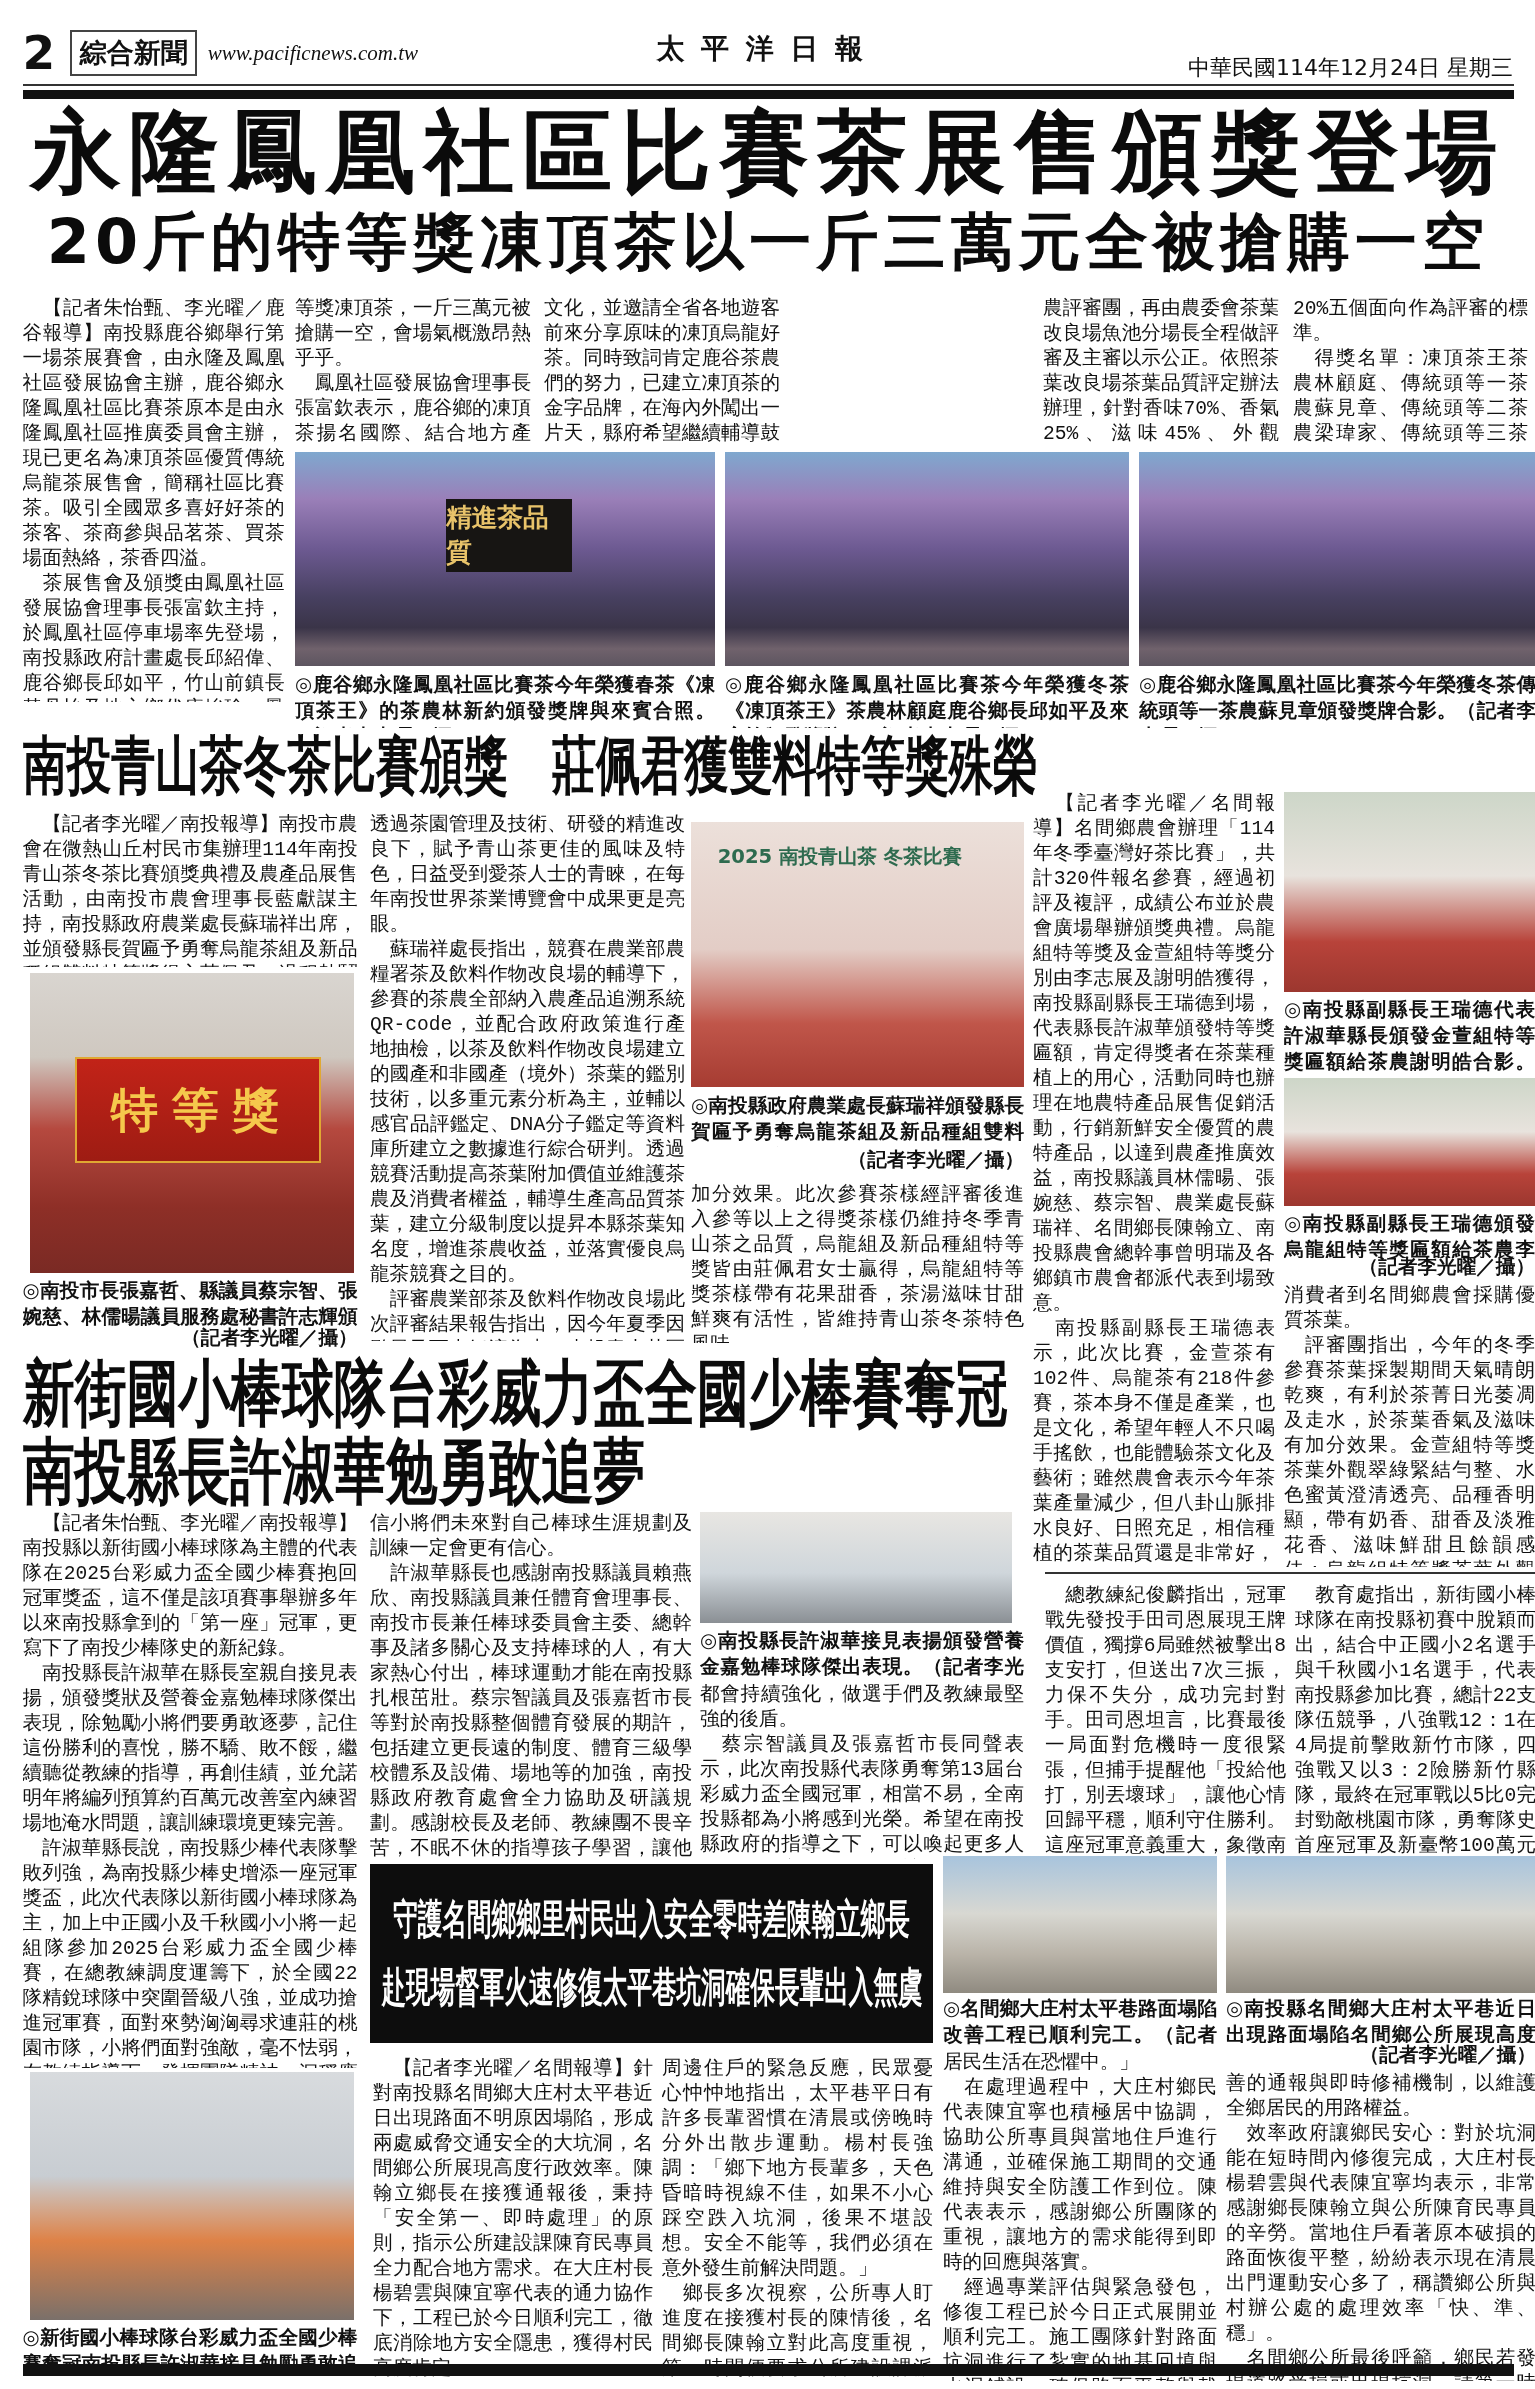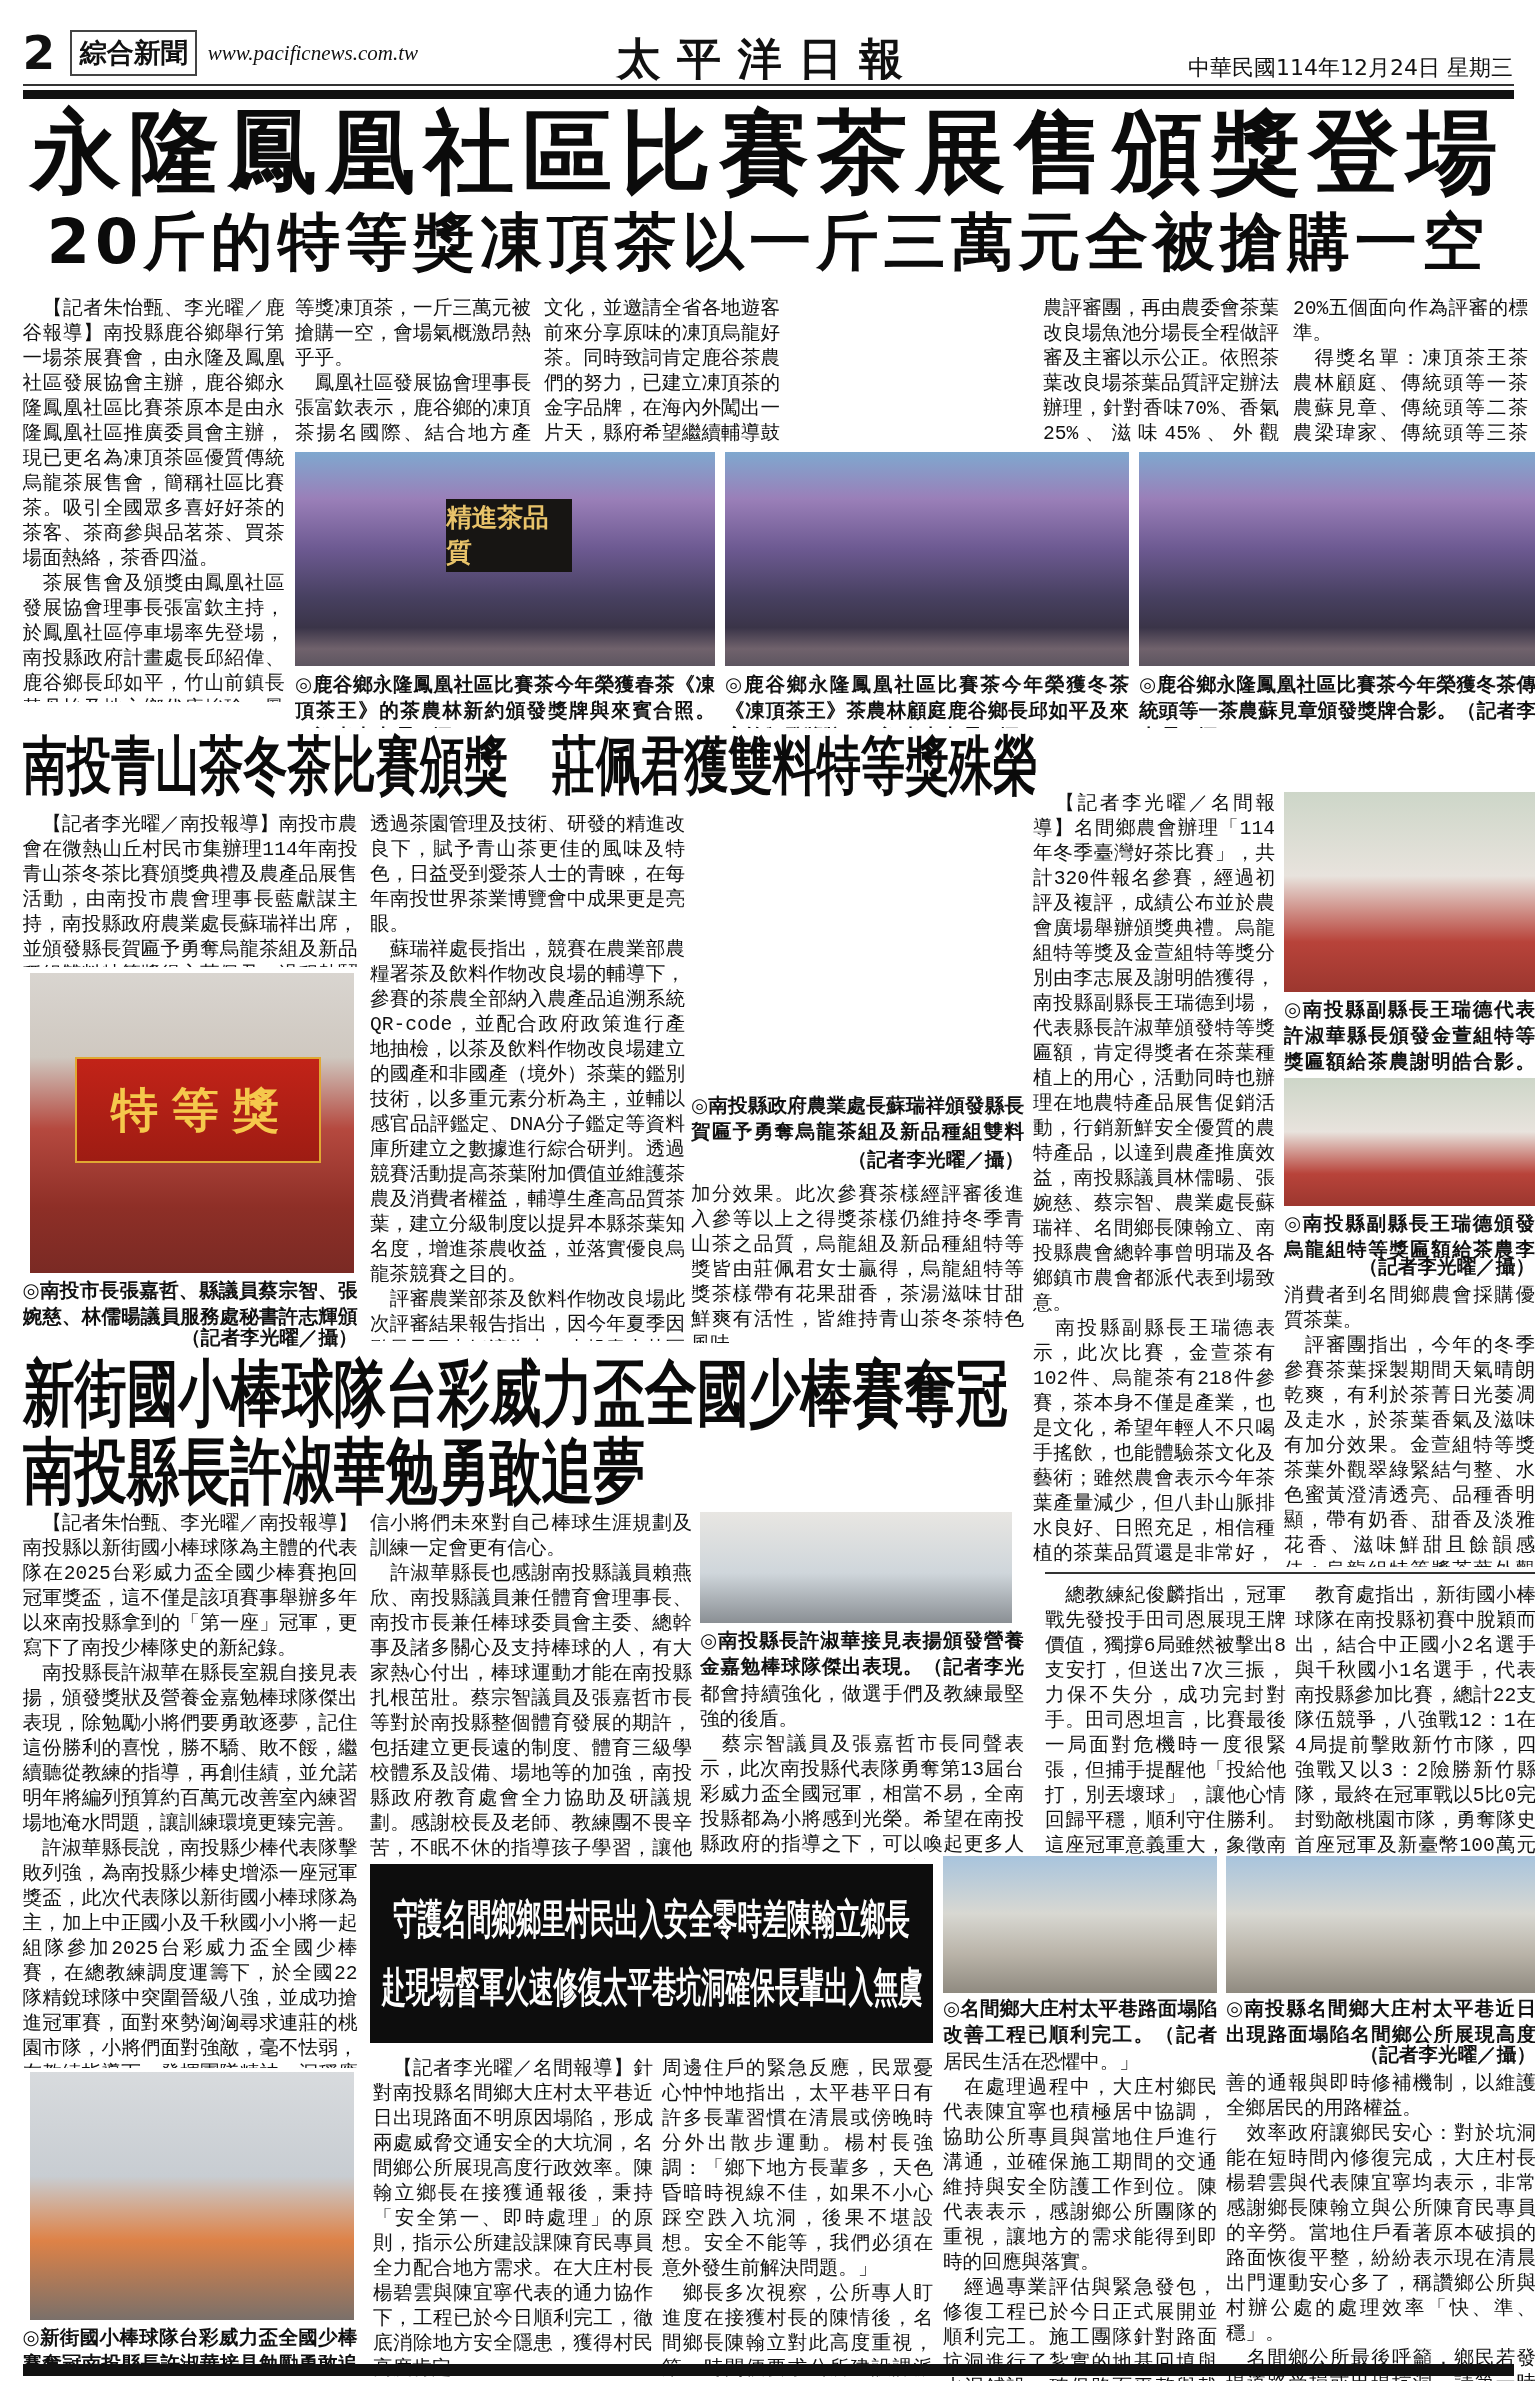--- a/index.html
+++ b/index.html
@@ -4,21 +4,21 @@
 <style>
   html,body{margin:0;padding:0;background:#e8e8e8;}
   #page{position:relative;width:1536px;height:2389px;background:#ffffff;margin:0 auto;
         font-family:"Liberation Serif","DejaVu Serif",serif;color:#111;overflow:hidden;}
   .abs{position:absolute;}
   
   .hdr-num{font-family:"DejaVu Sans","Liberation Sans",sans-serif;font-weight:bold;font-size:47px;line-height:42px;}
   .hdr-sec{font-family:"DejaVu Sans","Liberation Sans",sans-serif;font-weight:bold;font-size:27px;
            border:2.3px solid #444;padding:3px 7.5px;margin-left:15px;}
   .hdr-url{font-style:italic;font-size:21px;margin-left:10.5px;}
-  .masthead{font-family:"DejaVu Serif","Liberation Serif",serif;font-weight:bold;font-size:44px;letter-spacing:16.6px;}
+  .masthead{font-family:"DejaVu Serif","Liberation Serif",serif;font-weight:bold;font-size:28px;letter-spacing:16.6px;}
   .hdr-date{font-family:"DejaVu Sans","Liberation Sans",sans-serif;font-size:22px;text-align:right;}
   .rule-thin{background:#333;height:1.5px;}
   .rule-thick{background:#111;}
   
   .h-sans{font-family:"DejaVu Sans","Liberation Sans",sans-serif;font-weight:900;white-space:nowrap;color:#0b0b0b;}
   .a1h1{font-size:90px;letter-spacing:8.3px;line-height:1;}
   .a1h2{font-size:62px;letter-spacing:5.3px;line-height:1;}
   .a2h{font-size:63px;line-height:1;transform:scaleX(0.70);transform-origin:left center;}
   .a4h{font-size:72px;line-height:1;transform:scaleX(0.72);transform-origin:left center;}
   .boxhead{background:#0d0d0d;color:#fff;display:flex;align-items:center;justify-content:center;}
@@ -94,20 +94,23 @@
   <div class="abs ph ph-banner" style="left:30px;top:973px;width:324px;height:300px;">
     <div class="redband" style="left:14%;top:28%;width:72%;height:34%;font-size:47px;letter-spacing:13.6px;">特等獎</div>
   </div>
   <div class="abs cap" style="left:22.6px;top:1278px;width:335px;height:48px;">◎南投市長張嘉哲、縣議員蔡宗智、張婉慈、林儒暘議員服務處秘書許志輝頒獎合影。</div>
   <div class="abs credit" style="left:22.6px;top:1325px;width:335px;">（記者李光曜／攝）</div>
 
   <div class="abs col" style="left:370px;top:813px;width:315px;height:528px;">透過茶園管理及技術、研發的精進改良下，賦予青山茶更佳的風味及特色，日益受到愛茶人士的青睞，在每年南投世界茶業博覽會中成果更是亮眼。
 　蘇瑞祥處長指出，競賽在農業部農糧署茶及飲料作物改良場的輔導下，參賽的茶農全部納入農產品追溯系統QR-code，並配合政府政策進行產地抽檢，以茶及飲料作物改良場建立的國產和非國產（境外）茶葉的鑑別技術，以多重元素分析為主，並輔以感官品評鑑定、DNA分子鑑定等資料庫所建立之數據進行綜合研判。透過競賽活動提高茶葉附加價值並維護茶農及消費者權益，輔導生產高品質茶葉，建立分級制度以提昇本縣茶葉知名度，增進茶農收益，並落實優良烏龍茶競賽之目的。
 　評審農業部茶及飲料作物改良場此次評審結果報告指出，因今年夏季因颱風及西南氣流為患，南投青山茶區因颱風帶來雨量過高，影響茶樹對於土壤養分吸收，生長期間降雨量偏低，導致生長不均，故採收期稍有延遲且採收期間多為晴朗天氣，有利於茶菁萎凋及發酵之進行，對於冬茶香氣及滋味有加分效果。</div>
 
+  <div class="abs ph ph-indoor2" style="left:691px;top:822px;width:333px;height:265px;">
+    <div class="backdrop-label" style="left:8%;top:8%;font-size:19.6px;">2025 南投青山茶 冬茶比賽</div>
+  </div>
   <div class="abs cap" style="left:691px;top:1093px;width:333px;height:54px;">◎南投縣政府農業處長蘇瑞祥頒發縣長賀匾予勇奪烏龍茶組及新品種組雙料特等獎得主莊佩君。</div>
   <div class="abs credit" style="left:691px;top:1147px;width:333px;">（記者李光曜／攝）</div>
   <div class="abs col" style="left:691px;top:1183px;width:333px;height:160px;">加分效果。此次參賽茶樣經評審後進入參等以上之得獎茶樣仍維持冬季青山茶之品質，烏龍組及新品種組特等獎皆由莊佩君女士贏得，烏龍組特等獎茶樣帶有花果甜香，茶湯滋味甘甜鮮爽有活性，皆維持青山茶冬茶特色風味。
 　南投市農會表示，此次「114年南投青山茶冬茶比賽」，分為「新品種組」及「烏龍組」兩組，其數量合計分別為新品種組48件、烏龍組71件，特等獎均由青農莊佩君奪得。</div>
 
   <div class="abs col" style="left:1033px;top:792px;width:242px;height:775px;">　【記者李光曜／名間報導】名間鄉農會辦理「114年冬季臺灣好茶比賽」，共計320件報名參賽，經過初評及複評，成績公布並於農會廣場舉辦頒獎典禮。烏龍組特等獎及金萱組特等獎分別由李志展及謝明皓獲得，南投縣副縣長王瑞德到場，代表縣長許淑華頒發特等獎匾額，肯定得獎者在茶葉種植上的用心，活動同時也辦理在地農特產品展售促銷活動，行銷新鮮安全優質的農特產品，以達到農產推廣效益，南投縣議員林儒暘、張婉慈、蔡宗智、農業處長蘇瑞祥、名間鄉長陳翰立、南投縣農會總幹事曾明瑞及各鄉鎮市農會都派代表到場致意。
 　南投縣副縣長王瑞德表示，此次比賽，金萱茶有102件、烏龍茶有218件參賽，茶本身不僅是產業，也是文化，希望年輕人不只喝手搖飲，也能體驗茶文化及藝術；雖然農會表示今年茶葉產量減少，但八卦山脈排水良好、日照充足，相信種植的茶葉品質還是非常好，南投縣政府會持續協助農會銷售農產品，讓茶產業會越來越興盛。
 　名間鄉農會理事長謝添興說，今年因為天候異常，夏季期間的強降雨及西南氣流不斷，氣溫也起伏不定，茶樹根部受傷影響養分吸收，導致茶葉產量減少，但茶農非常用心，以精湛的製茶、焙茶工藝，挑選出最優質的茶葉參賽，農會會確實做好分級，推廣名間好茶，歡迎</div>
 
   <div class="abs ph ph-mj" style="left:1284px;top:792px;width:251px;height:200px;"></div>

